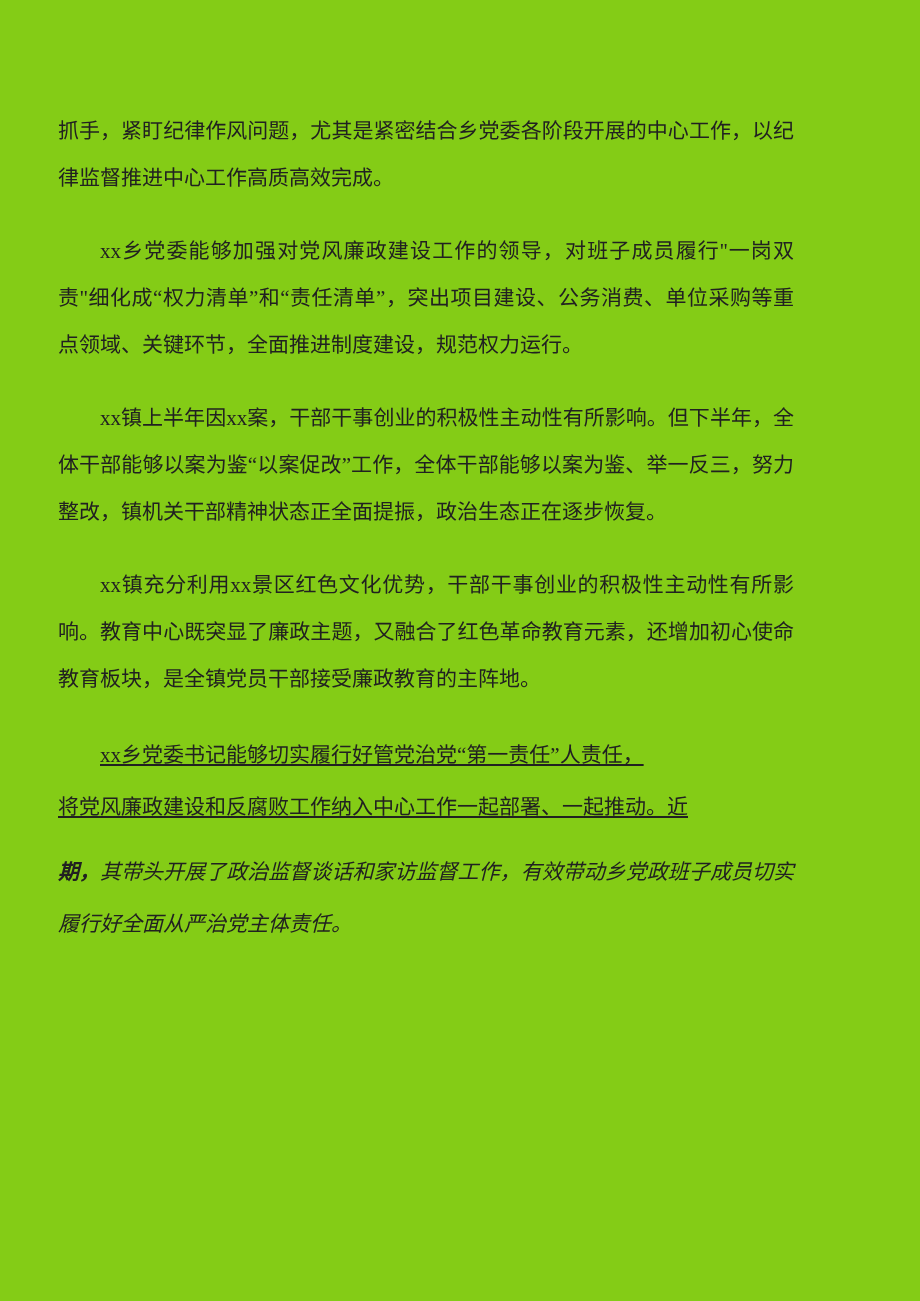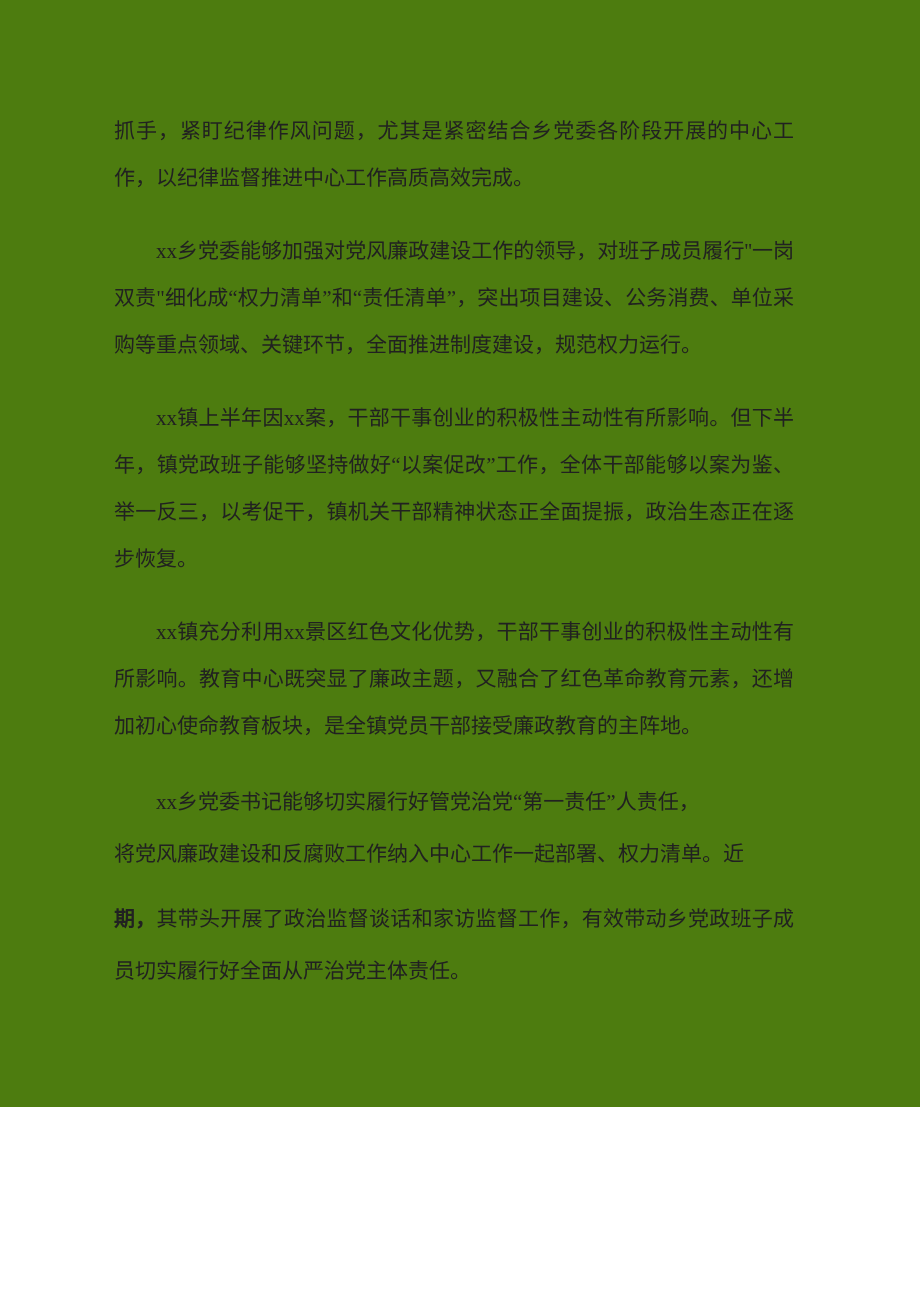--- a/index.html
+++ b/index.html
@@ -8,74 +8,76 @@
     background: #ffffff;
   }
   body {
     width: 920px;
     height: 1301px;
     overflow: hidden;
   }
   .page {
     box-sizing: border-box;
     width: 920px;
-    height: 1107px;
-    padding: 108px 126px 0 114px;
-    background: #4d7c0f;
+    height: 1301px;
+    padding: 108px 126px 0 58px;
+    background: #84cc16;
     font-family: "Liberation Serif", "DejaVu Serif", serif;
     font-size: 21px;
     color: #212121;
     font-weight: 400;
   }
   .para {
     margin: 0 0 26px 0;
     line-height: 47px;
     text-align: justify;
     text-justify: inter-ideograph;
     word-break: break-all;
   }
   .para.indent {
     text-indent: 2em;
   }
   
   .para.short-lines {
     line-height: 52px;
     margin-bottom: 13px;
     text-align: left;
+    text-decoration: underline;
   }
   .pline {
     display: block;
   }
   .pline.first {
     text-indent: 2em;
   }
   .para.closing {
     line-height: 52px;
     margin-bottom: 0;
+    font-style: italic;
   }
   .bold-prefix {
     font-weight: 700;
   }
 </style>
 </head>
 <body>
 
 <div class="page">
 
   <p class="para">抓手，紧盯纪律作风问题，尤其是紧密结合乡党委各阶段开展的中心工作，以纪律监督推进中心工作高质高效完成。</p>
 
   <p class="para indent">xx乡党委能够加强对党风廉政建设工作的领导，对班子成员履行''一岗双责"细化成“权力清单”和“责任清单”，突出项目建设、公务消费、单位采购等重点领域、关键环节，全面推进制度建设，规范权力运行。</p>
 
 
-  <p class="para indent">xx镇上半年因xx案，干部干事创业的积极性主动性有所影响。但下半年，镇党政班子能够坚持做好“以案促改”工作，全体干部能够以案为鉴、举一反三，以考促干，镇机关干部精神状态正全面提振，政治生态正在逐步恢复。</p>
+  <p class="para indent">xx镇上半年因xx案，干部干事创业的积极性主动性有所影响。但下半年，全体干部能够以案为鉴“以案促改”工作，全体干部能够以案为鉴、举一反三，努力整改，镇机关干部精神状态正全面提振，政治生态正在逐步恢复。</p>
 
   <p class="para indent">xx镇充分利用xx景区红色文化优势，干部干事创业的积极性主动性有所影响。教育中心既突显了廉政主题，又融合了红色革命教育元素，还增加初心使命教育板块，是全镇党员干部接受廉政教育的主阵地。</p>
 
   <p class="para short-lines">
     <span class="pline first">xx乡党委书记能够切实履行好管党治党“第一责任”人责任，</span>
-    <span class="pline">将党风廉政建设和反腐败工作纳入中心工作一起部署、权力清单。近</span>
+    <span class="pline">将党风廉政建设和反腐败工作纳入中心工作一起部署、一起推动。近</span>
   </p>
 
   <p class="para closing">
     <span class="bold-prefix">期，</span><span>其带头开展了政治监督谈话和家访监督工作，有效带动乡党政班子成员切实履行好全面从严治党主体责任。</span>
   </p>
 
 </div>
 
 </body></html>

